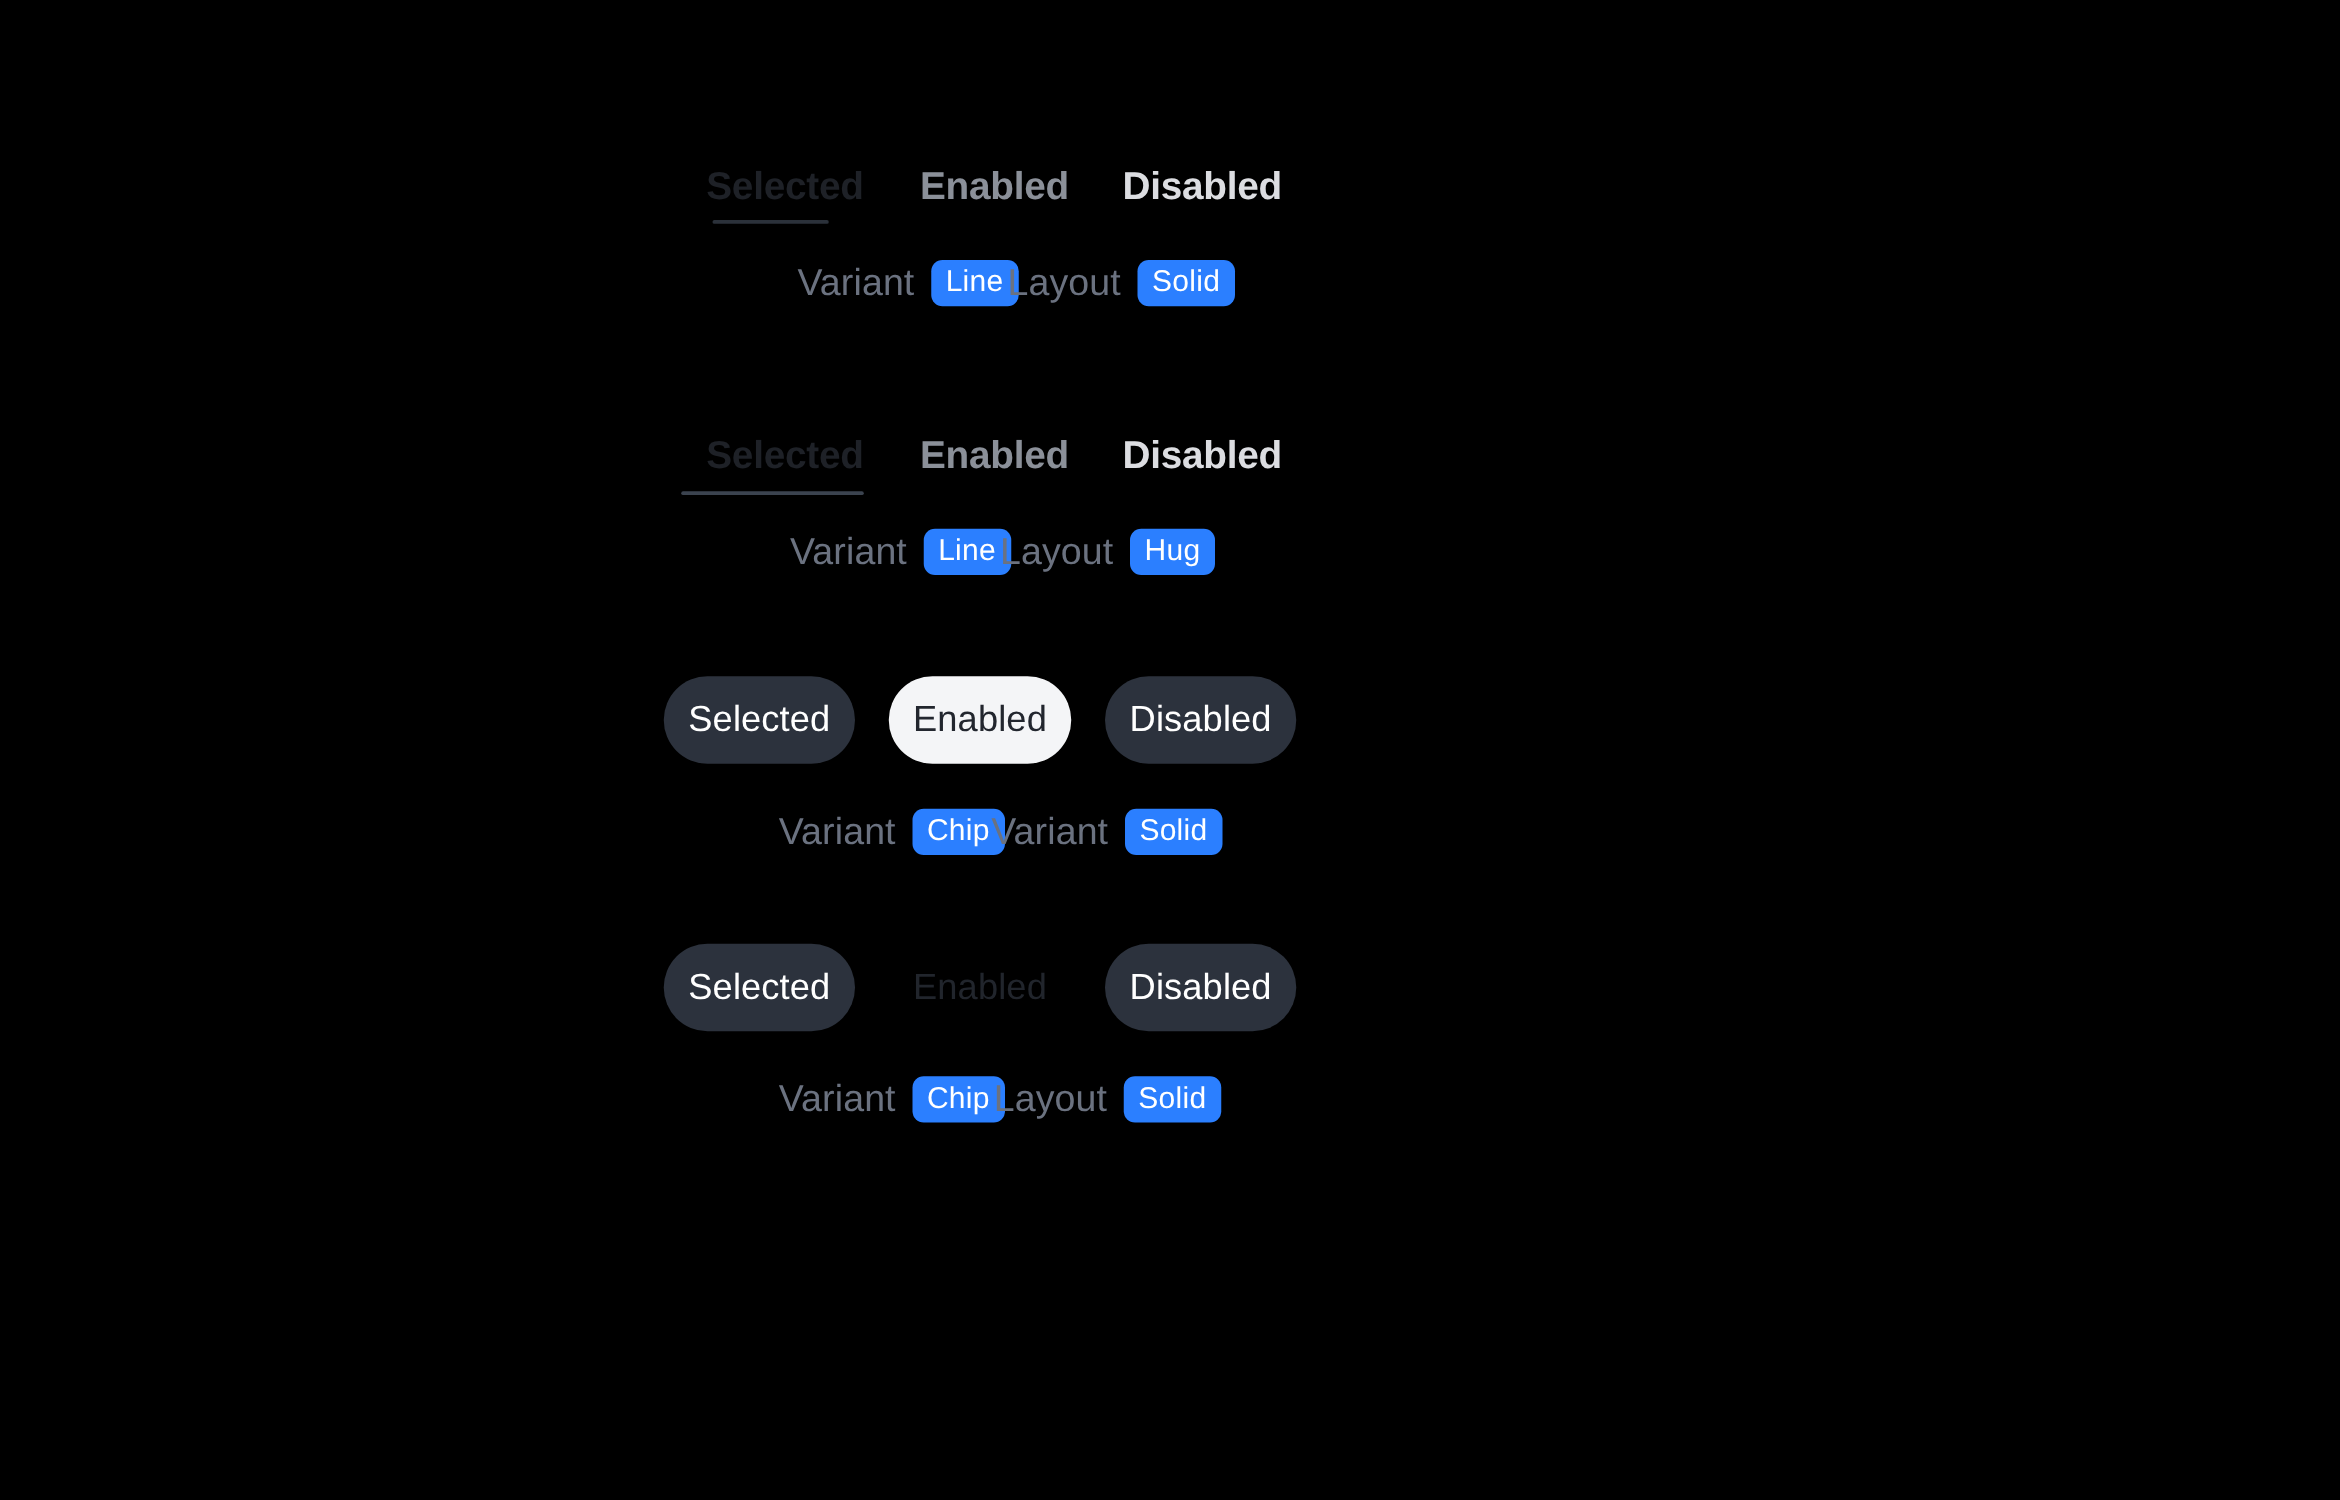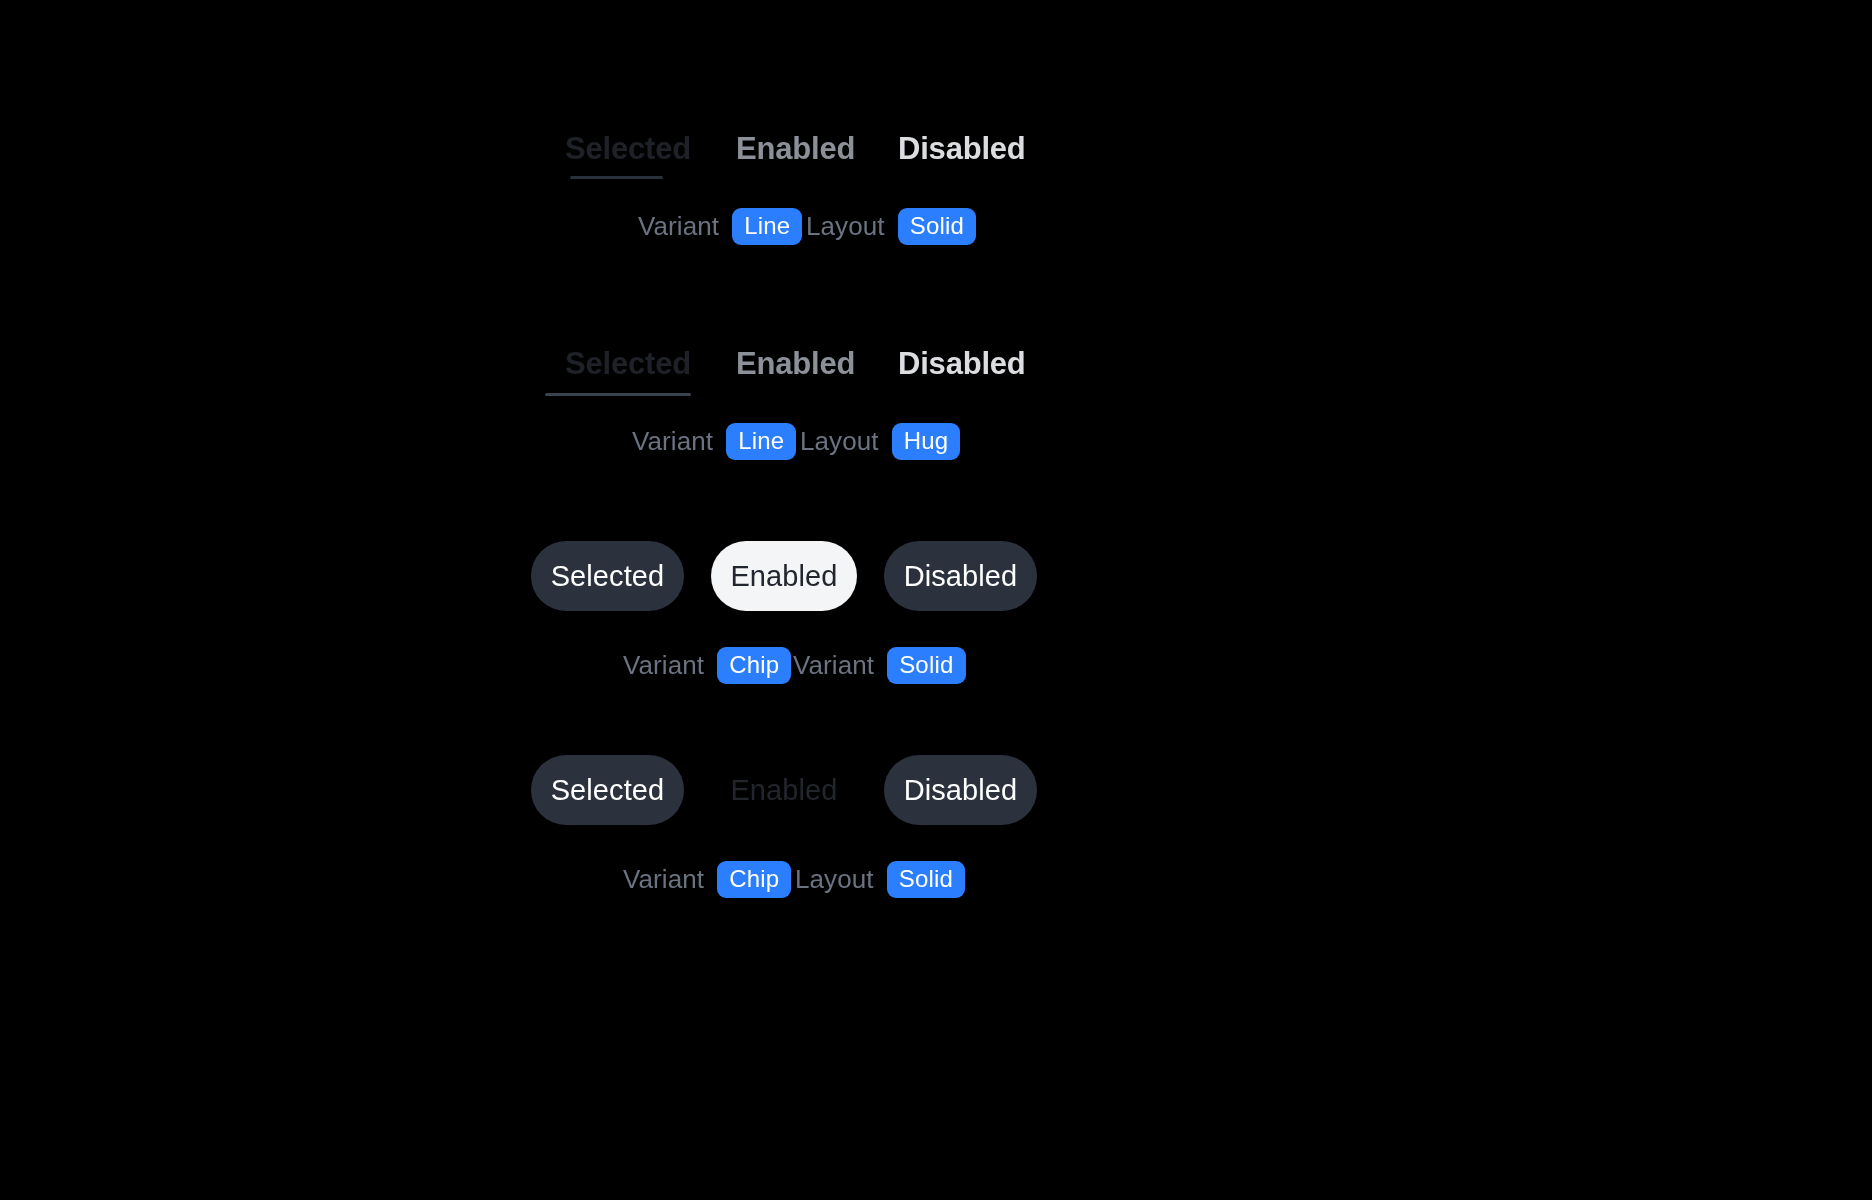--- a/index.html
+++ b/index.html
@@ -85,21 +85,21 @@
   }
   .prop-pair {
     position: absolute;
     top: 0;
     display: flex;
     align-items: center;
     white-space: nowrap;
   }
   .prop-label {
     color: #6b7280;
-    font-size: 26px;
+    font-size: 30px;
     font-weight: normal;
     letter-spacing: 0.1px;
   }
   .prop-value {
     margin-left: 13px;
     background: #2b7fff;
     color: #ffffff;
     font-size: 24px;
     font-weight: normal;
     letter-spacing: 0.2px;

